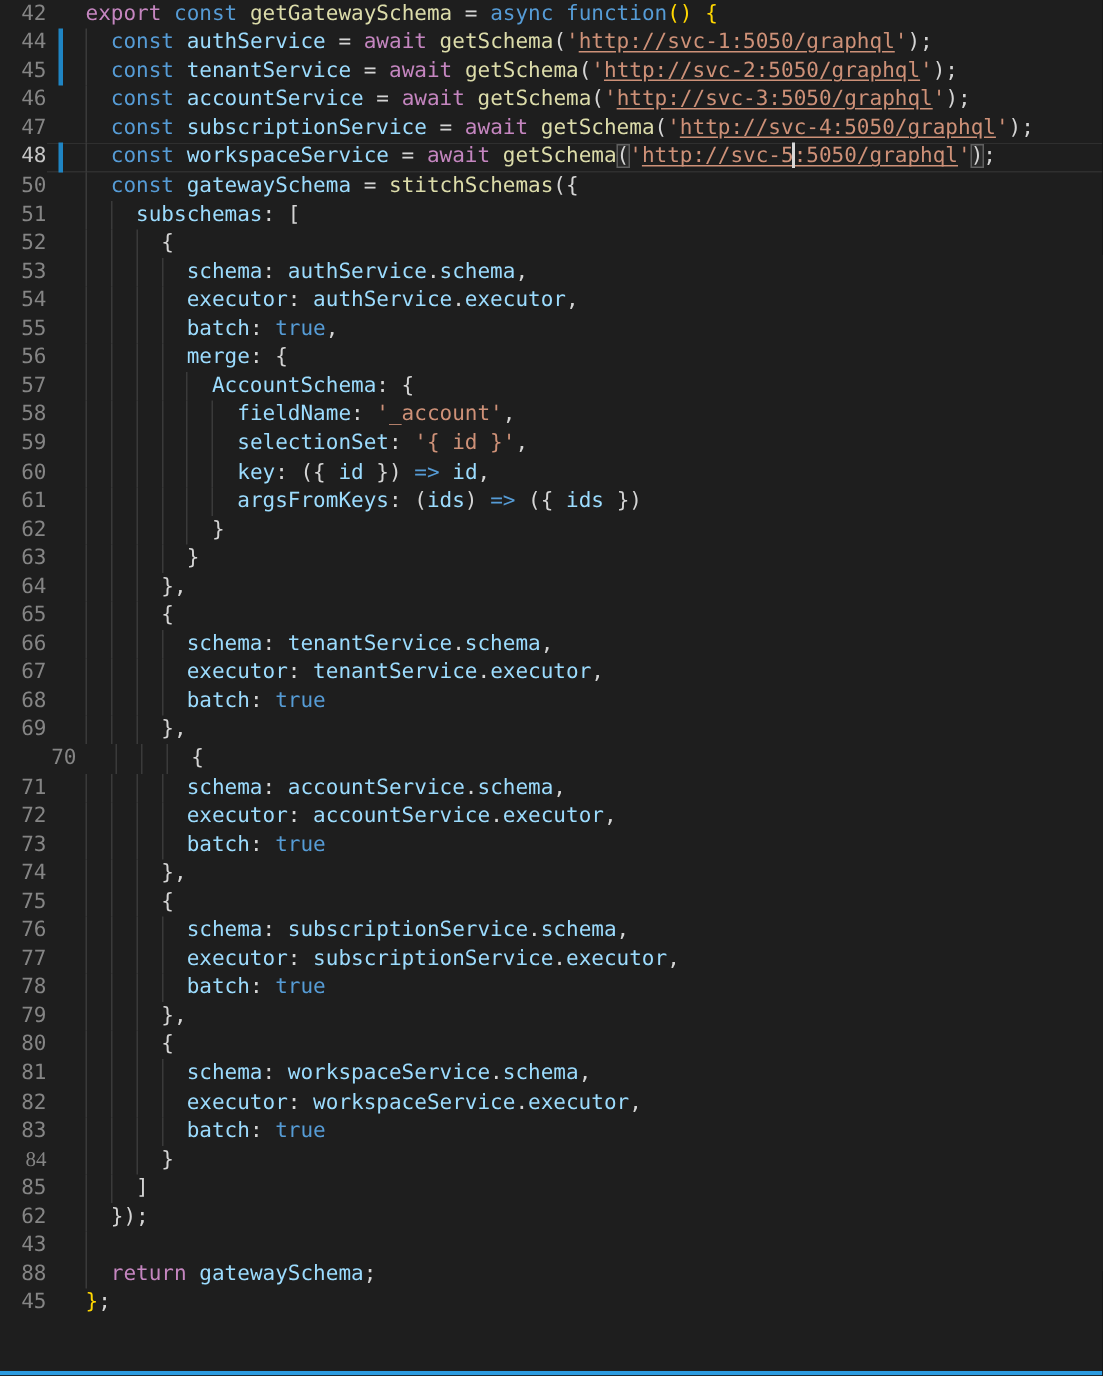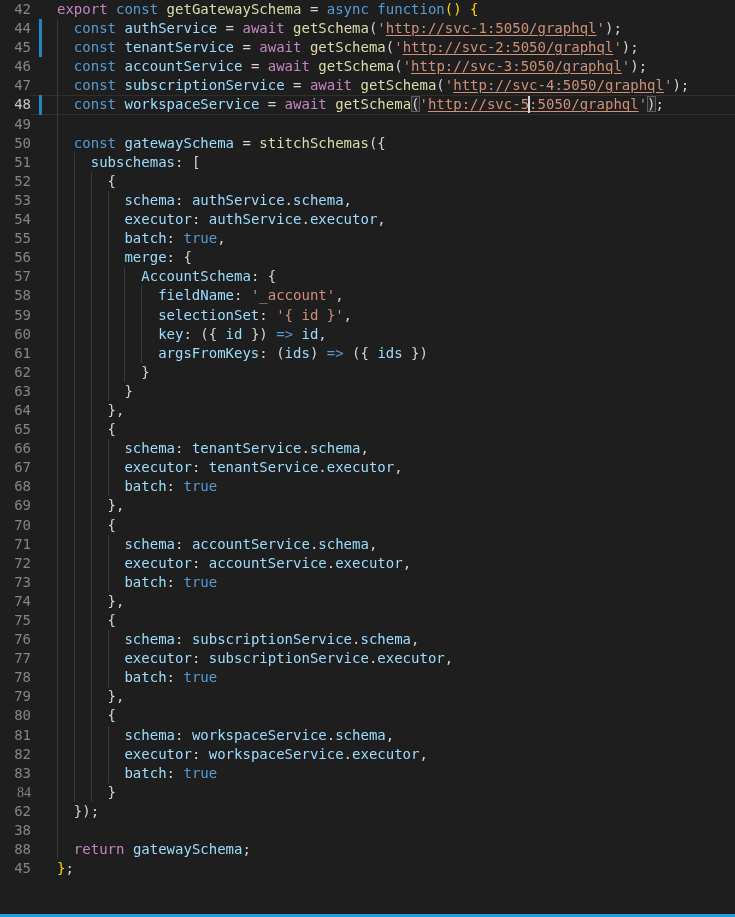--- a/index.html
+++ b/index.html
@@ -29,55 +29,55 @@
 <body>
 
 <div class="editor" style="background: rgb(30, 30, 30);">
   <div id="lines">
       <div class="row"><span class="ln" style="color: rgb(133, 133, 133);">42</span><span class="body"><span class="code"><span class="tok kw" style="color: rgb(197, 134, 192);">export</span><span class="tok pl" style="color: rgb(212, 212, 212);"> </span><span class="tok kw2" style="color: rgb(86, 156, 214);">const</span><span class="tok pl" style="color: rgb(212, 212, 212);"> </span><span class="tok fn" style="color: rgb(220, 220, 170);">getGatewaySchema</span><span class="tok pl" style="color: rgb(212, 212, 212);"> = </span><span class="tok kw2" style="color: rgb(86, 156, 214);">async</span><span class="tok pl" style="color: rgb(212, 212, 212);"> </span><span class="tok kw2" style="color: rgb(86, 156, 214);">function</span><span class="tok b1" style="color: rgb(255, 215, 0);">()</span><span class="tok pl" style="color: rgb(212, 212, 212);"> </span><span class="tok b1" style="color: rgb(255, 215, 0);">{</span></span></span></div>
       <div class="row"><span class="ln" style="color: rgb(133, 133, 133);">44</span><span class="body"><span class="git" style="background: rgb(31, 133, 196);"></span><i class="guide" style="left: calc(0ch + 26px);"></i><span class="code"><span class="tok pl" style="color: rgb(212, 212, 212);">  </span><span class="tok kw2" style="color: rgb(86, 156, 214);">const</span><span class="tok pl" style="color: rgb(212, 212, 212);"> </span><span class="tok id" style="color: rgb(156, 220, 254);">authService</span><span class="tok pl" style="color: rgb(212, 212, 212);"> = </span><span class="tok kw" style="color: rgb(197, 134, 192);">await</span><span class="tok pl" style="color: rgb(212, 212, 212);"> </span><span class="tok fn" style="color: rgb(220, 220, 170);">getSchema</span><span class="tok pl" style="color: rgb(212, 212, 212);">(</span><span class="tok str" style="color: rgb(206, 145, 120);">'</span><span class="tok url" style="color: rgb(206, 145, 120);">http://svc-1:5050/graphql</span><span class="tok str" style="color: rgb(206, 145, 120);">'</span><span class="tok pl" style="color: rgb(212, 212, 212);">);</span></span></span></div>
       <div class="row"><span class="ln" style="color: rgb(133, 133, 133);">45</span><span class="body"><span class="git" style="background: rgb(31, 133, 196);"></span><i class="guide" style="left: calc(0ch + 26px);"></i><span class="code"><span class="tok pl" style="color: rgb(212, 212, 212);">  </span><span class="tok kw2" style="color: rgb(86, 156, 214);">const</span><span class="tok pl" style="color: rgb(212, 212, 212);"> </span><span class="tok id" style="color: rgb(156, 220, 254);">tenantService</span><span class="tok pl" style="color: rgb(212, 212, 212);"> = </span><span class="tok kw" style="color: rgb(197, 134, 192);">await</span><span class="tok pl" style="color: rgb(212, 212, 212);"> </span><span class="tok fn" style="color: rgb(220, 220, 170);">getSchema</span><span class="tok pl" style="color: rgb(212, 212, 212);">(</span><span class="tok str" style="color: rgb(206, 145, 120);">'</span><span class="tok url" style="color: rgb(206, 145, 120);">http://svc-2:5050/graphql</span><span class="tok str" style="color: rgb(206, 145, 120);">'</span><span class="tok pl" style="color: rgb(212, 212, 212);">);</span></span></span></div>
       <div class="row"><span class="ln" style="color: rgb(133, 133, 133);">46</span><span class="body"><i class="guide" style="left: calc(0ch + 26px);"></i><span class="code"><span class="tok pl" style="color: rgb(212, 212, 212);">  </span><span class="tok kw2" style="color: rgb(86, 156, 214);">const</span><span class="tok pl" style="color: rgb(212, 212, 212);"> </span><span class="tok id" style="color: rgb(156, 220, 254);">accountService</span><span class="tok pl" style="color: rgb(212, 212, 212);"> = </span><span class="tok kw" style="color: rgb(197, 134, 192);">await</span><span class="tok pl" style="color: rgb(212, 212, 212);"> </span><span class="tok fn" style="color: rgb(220, 220, 170);">getSchema</span><span class="tok pl" style="color: rgb(212, 212, 212);">(</span><span class="tok str" style="color: rgb(206, 145, 120);">'</span><span class="tok url" style="color: rgb(206, 145, 120);">http://svc-3:5050/graphql</span><span class="tok str" style="color: rgb(206, 145, 120);">'</span><span class="tok pl" style="color: rgb(212, 212, 212);">);</span></span></span></div>
       <div class="row"><span class="ln" style="color: rgb(133, 133, 133);">47</span><span class="body"><i class="guide" style="left: calc(0ch + 26px);"></i><span class="code"><span class="tok pl" style="color: rgb(212, 212, 212);">  </span><span class="tok kw2" style="color: rgb(86, 156, 214);">const</span><span class="tok pl" style="color: rgb(212, 212, 212);"> </span><span class="tok id" style="color: rgb(156, 220, 254);">subscriptionService</span><span class="tok pl" style="color: rgb(212, 212, 212);"> = </span><span class="tok kw" style="color: rgb(197, 134, 192);">await</span><span class="tok pl" style="color: rgb(212, 212, 212);"> </span><span class="tok fn" style="color: rgb(220, 220, 170);">getSchema</span><span class="tok pl" style="color: rgb(212, 212, 212);">(</span><span class="tok str" style="color: rgb(206, 145, 120);">'</span><span class="tok url" style="color: rgb(206, 145, 120);">http://svc-4:5050/graphql</span><span class="tok str" style="color: rgb(206, 145, 120);">'</span><span class="tok pl" style="color: rgb(212, 212, 212);">);</span></span></span></div>
       <div class="row current"><span class="ln" style="color: rgb(198, 198, 198);">48</span><span class="body"><span class="git" style="background: rgb(31, 133, 196);"></span><i class="guide" style="left: calc(0ch + 26px);"></i><span class="code"><span class="tok pl" style="color: rgb(212, 212, 212);">  </span><span class="tok kw2" style="color: rgb(86, 156, 214);">const</span><span class="tok pl" style="color: rgb(212, 212, 212);"> </span><span class="tok id" style="color: rgb(156, 220, 254);">workspaceService</span><span class="tok pl" style="color: rgb(212, 212, 212);"> = </span><span class="tok kw" style="color: rgb(197, 134, 192);">await</span><span class="tok pl" style="color: rgb(212, 212, 212);"> </span><span class="tok fn" style="color: rgb(220, 220, 170);">getSchema</span><span class="tok pl bm" style="color: rgb(212, 212, 212);">(</span><span class="tok str" style="color: rgb(206, 145, 120);">'</span><span class="tok url" style="color: rgb(206, 145, 120);">http://svc-5</span><span class="cursor" style="background: rgb(215, 215, 215);"></span><span class="tok url" style="color: rgb(206, 145, 120);">:5050/graphql</span><span class="tok str" style="color: rgb(206, 145, 120);">'</span><span class="tok pl bm" style="color: rgb(212, 212, 212);">)</span><span class="tok pl" style="color: rgb(212, 212, 212);">;</span></span></span></div>
-      <div class="row"><span class="ln" style="color: rgb(133, 133, 133);">49</span><span class="body"><i class="guide" style="left: calc(0ch + 26px);"></i><span class="code"></span></span></div>
       <div class="row"><span class="ln" style="color: rgb(133, 133, 133);">50</span><span class="body"><i class="guide" style="left: calc(0ch + 26px);"></i><span class="code"><span class="tok pl" style="color: rgb(212, 212, 212);">  </span><span class="tok kw2" style="color: rgb(86, 156, 214);">const</span><span class="tok pl" style="color: rgb(212, 212, 212);"> </span><span class="tok id" style="color: rgb(156, 220, 254);">gatewaySchema</span><span class="tok pl" style="color: rgb(212, 212, 212);"> = </span><span class="tok fn" style="color: rgb(220, 220, 170);">stitchSchemas</span><span class="tok pl" style="color: rgb(212, 212, 212);">({</span></span></span></div>
       <div class="row"><span class="ln" style="color: rgb(133, 133, 133);">51</span><span class="body"><i class="guide" style="left: calc(0ch + 26px);"></i><i class="guide" style="left: calc(2ch + 26px);"></i><span class="code"><span class="tok pl" style="color: rgb(212, 212, 212);">    </span><span class="tok id" style="color: rgb(156, 220, 254);">subschemas</span><span class="tok pl" style="color: rgb(212, 212, 212);">: </span><span class="tok pl" style="color: rgb(212, 212, 212);">[</span></span></span></div>
       <div class="row"><span class="ln" style="color: rgb(133, 133, 133);">52</span><span class="body"><i class="guide" style="left: calc(0ch + 26px);"></i><i class="guide" style="left: calc(2ch + 26px);"></i><i class="guide" style="left: calc(4ch + 26px);"></i><span class="code"><span class="tok pl" style="color: rgb(212, 212, 212);">      {</span></span></span></div>
       <div class="row"><span class="ln" style="color: rgb(133, 133, 133);">53</span><span class="body"><i class="guide" style="left: calc(0ch + 26px);"></i><i class="guide" style="left: calc(2ch + 26px);"></i><i class="guide" style="left: calc(4ch + 26px);"></i><i class="guide" style="left: calc(6ch + 26px);"></i><span class="code"><span class="tok pl" style="color: rgb(212, 212, 212);">        </span><span class="tok id" style="color: rgb(156, 220, 254);">schema</span><span class="tok pl" style="color: rgb(212, 212, 212);">: </span><span class="tok id" style="color: rgb(156, 220, 254);">authService</span><span class="tok pl" style="color: rgb(212, 212, 212);">.</span><span class="tok id" style="color: rgb(156, 220, 254);">schema</span><span class="tok pl" style="color: rgb(212, 212, 212);">,</span></span></span></div>
       <div class="row"><span class="ln" style="color: rgb(133, 133, 133);">54</span><span class="body"><i class="guide" style="left: calc(0ch + 26px);"></i><i class="guide" style="left: calc(2ch + 26px);"></i><i class="guide" style="left: calc(4ch + 26px);"></i><i class="guide" style="left: calc(6ch + 26px);"></i><span class="code"><span class="tok pl" style="color: rgb(212, 212, 212);">        </span><span class="tok id" style="color: rgb(156, 220, 254);">executor</span><span class="tok pl" style="color: rgb(212, 212, 212);">: </span><span class="tok id" style="color: rgb(156, 220, 254);">authService</span><span class="tok pl" style="color: rgb(212, 212, 212);">.</span><span class="tok id" style="color: rgb(156, 220, 254);">executor</span><span class="tok pl" style="color: rgb(212, 212, 212);">,</span></span></span></div>
       <div class="row"><span class="ln" style="color: rgb(133, 133, 133);">55</span><span class="body"><i class="guide" style="left: calc(0ch + 26px);"></i><i class="guide" style="left: calc(2ch + 26px);"></i><i class="guide" style="left: calc(4ch + 26px);"></i><i class="guide" style="left: calc(6ch + 26px);"></i><span class="code"><span class="tok pl" style="color: rgb(212, 212, 212);">        </span><span class="tok id" style="color: rgb(156, 220, 254);">batch</span><span class="tok pl" style="color: rgb(212, 212, 212);">: </span><span class="tok kw2" style="color: rgb(86, 156, 214);">true</span><span class="tok pl" style="color: rgb(212, 212, 212);">,</span></span></span></div>
       <div class="row"><span class="ln" style="color: rgb(133, 133, 133);">56</span><span class="body"><i class="guide" style="left: calc(0ch + 26px);"></i><i class="guide" style="left: calc(2ch + 26px);"></i><i class="guide" style="left: calc(4ch + 26px);"></i><i class="guide" style="left: calc(6ch + 26px);"></i><span class="code"><span class="tok pl" style="color: rgb(212, 212, 212);">        </span><span class="tok id" style="color: rgb(156, 220, 254);">merge</span><span class="tok pl" style="color: rgb(212, 212, 212);">: </span><span class="tok pl" style="color: rgb(212, 212, 212);">{</span></span></span></div>
       <div class="row"><span class="ln" style="color: rgb(133, 133, 133);">57</span><span class="body"><i class="guide" style="left: calc(0ch + 26px);"></i><i class="guide" style="left: calc(2ch + 26px);"></i><i class="guide" style="left: calc(4ch + 26px);"></i><i class="guide" style="left: calc(6ch + 26px);"></i><i class="guide" style="left: calc(8ch + 26px);"></i><span class="code"><span class="tok pl" style="color: rgb(212, 212, 212);">          </span><span class="tok id" style="color: rgb(156, 220, 254);">AccountSchema</span><span class="tok pl" style="color: rgb(212, 212, 212);">: </span><span class="tok pl" style="color: rgb(212, 212, 212);">{</span></span></span></div>
       <div class="row"><span class="ln" style="color: rgb(133, 133, 133);">58</span><span class="body"><i class="guide" style="left: calc(0ch + 26px);"></i><i class="guide" style="left: calc(2ch + 26px);"></i><i class="guide" style="left: calc(4ch + 26px);"></i><i class="guide" style="left: calc(6ch + 26px);"></i><i class="guide" style="left: calc(8ch + 26px);"></i><i class="guide" style="left: calc(10ch + 26px);"></i><span class="code"><span class="tok pl" style="color: rgb(212, 212, 212);">            </span><span class="tok id" style="color: rgb(156, 220, 254);">fieldName</span><span class="tok pl" style="color: rgb(212, 212, 212);">: </span><span class="tok str" style="color: rgb(206, 145, 120);">'_account'</span><span class="tok pl" style="color: rgb(212, 212, 212);">,</span></span></span></div>
       <div class="row"><span class="ln" style="color: rgb(133, 133, 133);">59</span><span class="body"><i class="guide" style="left: calc(0ch + 26px);"></i><i class="guide" style="left: calc(2ch + 26px);"></i><i class="guide" style="left: calc(4ch + 26px);"></i><i class="guide" style="left: calc(6ch + 26px);"></i><i class="guide" style="left: calc(8ch + 26px);"></i><i class="guide" style="left: calc(10ch + 26px);"></i><span class="code"><span class="tok pl" style="color: rgb(212, 212, 212);">            </span><span class="tok id" style="color: rgb(156, 220, 254);">selectionSet</span><span class="tok pl" style="color: rgb(212, 212, 212);">: </span><span class="tok str" style="color: rgb(206, 145, 120);">'{ id }'</span><span class="tok pl" style="color: rgb(212, 212, 212);">,</span></span></span></div>
       <div class="row"><span class="ln" style="color: rgb(133, 133, 133);">60</span><span class="body"><i class="guide" style="left: calc(0ch + 26px);"></i><i class="guide" style="left: calc(2ch + 26px);"></i><i class="guide" style="left: calc(4ch + 26px);"></i><i class="guide" style="left: calc(6ch + 26px);"></i><i class="guide" style="left: calc(8ch + 26px);"></i><i class="guide" style="left: calc(10ch + 26px);"></i><span class="code"><span class="tok pl" style="color: rgb(212, 212, 212);">            </span><span class="tok id" style="color: rgb(156, 220, 254);">key</span><span class="tok pl" style="color: rgb(212, 212, 212);">: </span><span class="tok pl" style="color: rgb(212, 212, 212);">({ </span><span class="tok id" style="color: rgb(156, 220, 254);">id</span><span class="tok pl" style="color: rgb(212, 212, 212);"> })</span><span class="tok pl" style="color: rgb(212, 212, 212);"> </span><span class="tok kw2" style="color: rgb(86, 156, 214);">=&gt;</span><span class="tok pl" style="color: rgb(212, 212, 212);"> </span><span class="tok id" style="color: rgb(156, 220, 254);">id</span><span class="tok pl" style="color: rgb(212, 212, 212);">,</span></span></span></div>
       <div class="row"><span class="ln" style="color: rgb(133, 133, 133);">61</span><span class="body"><i class="guide" style="left: calc(0ch + 26px);"></i><i class="guide" style="left: calc(2ch + 26px);"></i><i class="guide" style="left: calc(4ch + 26px);"></i><i class="guide" style="left: calc(6ch + 26px);"></i><i class="guide" style="left: calc(8ch + 26px);"></i><i class="guide" style="left: calc(10ch + 26px);"></i><span class="code"><span class="tok pl" style="color: rgb(212, 212, 212);">            </span><span class="tok id" style="color: rgb(156, 220, 254);">argsFromKeys</span><span class="tok pl" style="color: rgb(212, 212, 212);">: </span><span class="tok pl" style="color: rgb(212, 212, 212);">(</span><span class="tok id" style="color: rgb(156, 220, 254);">ids</span><span class="tok pl" style="color: rgb(212, 212, 212);">)</span><span class="tok pl" style="color: rgb(212, 212, 212);"> </span><span class="tok kw2" style="color: rgb(86, 156, 214);">=&gt;</span><span class="tok pl" style="color: rgb(212, 212, 212);"> </span><span class="tok pl" style="color: rgb(212, 212, 212);">({ </span><span class="tok id" style="color: rgb(156, 220, 254);">ids</span><span class="tok pl" style="color: rgb(212, 212, 212);"> })</span></span></span></div>
       <div class="row"><span class="ln" style="color: rgb(133, 133, 133);">62</span><span class="body"><i class="guide" style="left: calc(0ch + 26px);"></i><i class="guide" style="left: calc(2ch + 26px);"></i><i class="guide" style="left: calc(4ch + 26px);"></i><i class="guide" style="left: calc(6ch + 26px);"></i><i class="guide" style="left: calc(8ch + 26px);"></i><span class="code"><span class="tok pl" style="color: rgb(212, 212, 212);">          }</span></span></span></div>
       <div class="row"><span class="ln" style="color: rgb(133, 133, 133);">63</span><span class="body"><i class="guide" style="left: calc(0ch + 26px);"></i><i class="guide" style="left: calc(2ch + 26px);"></i><i class="guide" style="left: calc(4ch + 26px);"></i><i class="guide" style="left: calc(6ch + 26px);"></i><span class="code"><span class="tok pl" style="color: rgb(212, 212, 212);">        }</span></span></span></div>
       <div class="row"><span class="ln" style="color: rgb(133, 133, 133);">64</span><span class="body"><i class="guide" style="left: calc(0ch + 26px);"></i><i class="guide" style="left: calc(2ch + 26px);"></i><i class="guide" style="left: calc(4ch + 26px);"></i><span class="code"><span class="tok pl" style="color: rgb(212, 212, 212);">      },</span></span></span></div>
       <div class="row"><span class="ln" style="color: rgb(133, 133, 133);">65</span><span class="body"><i class="guide" style="left: calc(0ch + 26px);"></i><i class="guide" style="left: calc(2ch + 26px);"></i><i class="guide" style="left: calc(4ch + 26px);"></i><span class="code"><span class="tok pl" style="color: rgb(212, 212, 212);">      {</span></span></span></div>
       <div class="row"><span class="ln" style="color: rgb(133, 133, 133);">66</span><span class="body"><i class="guide" style="left: calc(0ch + 26px);"></i><i class="guide" style="left: calc(2ch + 26px);"></i><i class="guide" style="left: calc(4ch + 26px);"></i><i class="guide" style="left: calc(6ch + 26px);"></i><span class="code"><span class="tok pl" style="color: rgb(212, 212, 212);">        </span><span class="tok id" style="color: rgb(156, 220, 254);">schema</span><span class="tok pl" style="color: rgb(212, 212, 212);">: </span><span class="tok id" style="color: rgb(156, 220, 254);">tenantService</span><span class="tok pl" style="color: rgb(212, 212, 212);">.</span><span class="tok id" style="color: rgb(156, 220, 254);">schema</span><span class="tok pl" style="color: rgb(212, 212, 212);">,</span></span></span></div>
       <div class="row"><span class="ln" style="color: rgb(133, 133, 133);">67</span><span class="body"><i class="guide" style="left: calc(0ch + 26px);"></i><i class="guide" style="left: calc(2ch + 26px);"></i><i class="guide" style="left: calc(4ch + 26px);"></i><i class="guide" style="left: calc(6ch + 26px);"></i><span class="code"><span class="tok pl" style="color: rgb(212, 212, 212);">        </span><span class="tok id" style="color: rgb(156, 220, 254);">executor</span><span class="tok pl" style="color: rgb(212, 212, 212);">: </span><span class="tok id" style="color: rgb(156, 220, 254);">tenantService</span><span class="tok pl" style="color: rgb(212, 212, 212);">.</span><span class="tok id" style="color: rgb(156, 220, 254);">executor</span><span class="tok pl" style="color: rgb(212, 212, 212);">,</span></span></span></div>
       <div class="row"><span class="ln" style="color: rgb(133, 133, 133);">68</span><span class="body"><i class="guide" style="left: calc(0ch + 26px);"></i><i class="guide" style="left: calc(2ch + 26px);"></i><i class="guide" style="left: calc(4ch + 26px);"></i><i class="guide" style="left: calc(6ch + 26px);"></i><span class="code"><span class="tok pl" style="color: rgb(212, 212, 212);">        </span><span class="tok id" style="color: rgb(156, 220, 254);">batch</span><span class="tok pl" style="color: rgb(212, 212, 212);">: </span><span class="tok kw2" style="color: rgb(86, 156, 214);">true</span></span></span></div>
       <div class="row"><span class="ln" style="color: rgb(133, 133, 133);">69</span><span class="body"><i class="guide" style="left: calc(0ch + 26px);"></i><i class="guide" style="left: calc(2ch + 26px);"></i><i class="guide" style="left: calc(4ch + 26px);"></i><span class="code"><span class="tok pl" style="color: rgb(212, 212, 212);">      },</span></span></span></div>
-      <div class="row"><span class="ln" style="color: rgb(133, 133, 133);">70</span><span class="body"><i class="guide" style="left: calc(0ch + 26px);"></i><i class="guide" style="left: calc(2ch + 26px);"></i><i class="guide" style="left: calc(4ch + 26px);"></i><span class="code"><span class="tok pl" style="color: rgb(212, 212, 212);">      {</span></span></span></div>
+      <div class="row"><span class="ln" style="color: rgb(133, 133, 133); padding-left: 20px;">70</span><span class="body"><i class="guide" style="left: calc(0ch + 26px);"></i><i class="guide" style="left: calc(2ch + 26px);"></i><i class="guide" style="left: calc(4ch + 26px);"></i><span class="code"><span class="tok pl" style="color: rgb(212, 212, 212);">      {</span></span></span></div>
       <div class="row"><span class="ln" style="color: rgb(133, 133, 133);">71</span><span class="body"><i class="guide" style="left: calc(0ch + 26px);"></i><i class="guide" style="left: calc(2ch + 26px);"></i><i class="guide" style="left: calc(4ch + 26px);"></i><i class="guide" style="left: calc(6ch + 26px);"></i><span class="code"><span class="tok pl" style="color: rgb(212, 212, 212);">        </span><span class="tok id" style="color: rgb(156, 220, 254);">schema</span><span class="tok pl" style="color: rgb(212, 212, 212);">: </span><span class="tok id" style="color: rgb(156, 220, 254);">accountService</span><span class="tok pl" style="color: rgb(212, 212, 212);">.</span><span class="tok id" style="color: rgb(156, 220, 254);">schema</span><span class="tok pl" style="color: rgb(212, 212, 212);">,</span></span></span></div>
       <div class="row"><span class="ln" style="color: rgb(133, 133, 133);">72</span><span class="body"><i class="guide" style="left: calc(0ch + 26px);"></i><i class="guide" style="left: calc(2ch + 26px);"></i><i class="guide" style="left: calc(4ch + 26px);"></i><i class="guide" style="left: calc(6ch + 26px);"></i><span class="code"><span class="tok pl" style="color: rgb(212, 212, 212);">        </span><span class="tok id" style="color: rgb(156, 220, 254);">executor</span><span class="tok pl" style="color: rgb(212, 212, 212);">: </span><span class="tok id" style="color: rgb(156, 220, 254);">accountService</span><span class="tok pl" style="color: rgb(212, 212, 212);">.</span><span class="tok id" style="color: rgb(156, 220, 254);">executor</span><span class="tok pl" style="color: rgb(212, 212, 212);">,</span></span></span></div>
       <div class="row"><span class="ln" style="color: rgb(133, 133, 133);">73</span><span class="body"><i class="guide" style="left: calc(0ch + 26px);"></i><i class="guide" style="left: calc(2ch + 26px);"></i><i class="guide" style="left: calc(4ch + 26px);"></i><i class="guide" style="left: calc(6ch + 26px);"></i><span class="code"><span class="tok pl" style="color: rgb(212, 212, 212);">        </span><span class="tok id" style="color: rgb(156, 220, 254);">batch</span><span class="tok pl" style="color: rgb(212, 212, 212);">: </span><span class="tok kw2" style="color: rgb(86, 156, 214);">true</span></span></span></div>
       <div class="row"><span class="ln" style="color: rgb(133, 133, 133);">74</span><span class="body"><i class="guide" style="left: calc(0ch + 26px);"></i><i class="guide" style="left: calc(2ch + 26px);"></i><i class="guide" style="left: calc(4ch + 26px);"></i><span class="code"><span class="tok pl" style="color: rgb(212, 212, 212);">      },</span></span></span></div>
       <div class="row"><span class="ln" style="color: rgb(133, 133, 133);">75</span><span class="body"><i class="guide" style="left: calc(0ch + 26px);"></i><i class="guide" style="left: calc(2ch + 26px);"></i><i class="guide" style="left: calc(4ch + 26px);"></i><span class="code"><span class="tok pl" style="color: rgb(212, 212, 212);">      {</span></span></span></div>
       <div class="row"><span class="ln" style="color: rgb(133, 133, 133);">76</span><span class="body"><i class="guide" style="left: calc(0ch + 26px);"></i><i class="guide" style="left: calc(2ch + 26px);"></i><i class="guide" style="left: calc(4ch + 26px);"></i><i class="guide" style="left: calc(6ch + 26px);"></i><span class="code"><span class="tok pl" style="color: rgb(212, 212, 212);">        </span><span class="tok id" style="color: rgb(156, 220, 254);">schema</span><span class="tok pl" style="color: rgb(212, 212, 212);">: </span><span class="tok id" style="color: rgb(156, 220, 254);">subscriptionService</span><span class="tok pl" style="color: rgb(212, 212, 212);">.</span><span class="tok id" style="color: rgb(156, 220, 254);">schema</span><span class="tok pl" style="color: rgb(212, 212, 212);">,</span></span></span></div>
       <div class="row"><span class="ln" style="color: rgb(133, 133, 133);">77</span><span class="body"><i class="guide" style="left: calc(0ch + 26px);"></i><i class="guide" style="left: calc(2ch + 26px);"></i><i class="guide" style="left: calc(4ch + 26px);"></i><i class="guide" style="left: calc(6ch + 26px);"></i><span class="code"><span class="tok pl" style="color: rgb(212, 212, 212);">        </span><span class="tok id" style="color: rgb(156, 220, 254);">executor</span><span class="tok pl" style="color: rgb(212, 212, 212);">: </span><span class="tok id" style="color: rgb(156, 220, 254);">subscriptionService</span><span class="tok pl" style="color: rgb(212, 212, 212);">.</span><span class="tok id" style="color: rgb(156, 220, 254);">executor</span><span class="tok pl" style="color: rgb(212, 212, 212);">,</span></span></span></div>
       <div class="row"><span class="ln" style="color: rgb(133, 133, 133);">78</span><span class="body"><i class="guide" style="left: calc(0ch + 26px);"></i><i class="guide" style="left: calc(2ch + 26px);"></i><i class="guide" style="left: calc(4ch + 26px);"></i><i class="guide" style="left: calc(6ch + 26px);"></i><span class="code"><span class="tok pl" style="color: rgb(212, 212, 212);">        </span><span class="tok id" style="color: rgb(156, 220, 254);">batch</span><span class="tok pl" style="color: rgb(212, 212, 212);">: </span><span class="tok kw2" style="color: rgb(86, 156, 214);">true</span></span></span></div>
       <div class="row"><span class="ln" style="color: rgb(133, 133, 133);">79</span><span class="body"><i class="guide" style="left: calc(0ch + 26px);"></i><i class="guide" style="left: calc(2ch + 26px);"></i><i class="guide" style="left: calc(4ch + 26px);"></i><span class="code"><span class="tok pl" style="color: rgb(212, 212, 212);">      },</span></span></span></div>
       <div class="row"><span class="ln" style="color: rgb(133, 133, 133);">80</span><span class="body"><i class="guide" style="left: calc(0ch + 26px);"></i><i class="guide" style="left: calc(2ch + 26px);"></i><i class="guide" style="left: calc(4ch + 26px);"></i><span class="code"><span class="tok pl" style="color: rgb(212, 212, 212);">      {</span></span></span></div>
       <div class="row"><span class="ln" style="color: rgb(133, 133, 133);">81</span><span class="body"><i class="guide" style="left: calc(0ch + 26px);"></i><i class="guide" style="left: calc(2ch + 26px);"></i><i class="guide" style="left: calc(4ch + 26px);"></i><i class="guide" style="left: calc(6ch + 26px);"></i><span class="code"><span class="tok pl" style="color: rgb(212, 212, 212);">        </span><span class="tok id" style="color: rgb(156, 220, 254);">schema</span><span class="tok pl" style="color: rgb(212, 212, 212);">: </span><span class="tok id" style="color: rgb(156, 220, 254);">workspaceService</span><span class="tok pl" style="color: rgb(212, 212, 212);">.</span><span class="tok id" style="color: rgb(156, 220, 254);">schema</span><span class="tok pl" style="color: rgb(212, 212, 212);">,</span></span></span></div>
       <div class="row"><span class="ln" style="color: rgb(133, 133, 133);">82</span><span class="body"><i class="guide" style="left: calc(0ch + 26px);"></i><i class="guide" style="left: calc(2ch + 26px);"></i><i class="guide" style="left: calc(4ch + 26px);"></i><i class="guide" style="left: calc(6ch + 26px);"></i><span class="code"><span class="tok pl" style="color: rgb(212, 212, 212);">        </span><span class="tok id" style="color: rgb(156, 220, 254);">executor</span><span class="tok pl" style="color: rgb(212, 212, 212);">: </span><span class="tok id" style="color: rgb(156, 220, 254);">workspaceService</span><span class="tok pl" style="color: rgb(212, 212, 212);">.</span><span class="tok id" style="color: rgb(156, 220, 254);">executor</span><span class="tok pl" style="color: rgb(212, 212, 212);">,</span></span></span></div>
       <div class="row"><span class="ln" style="color: rgb(133, 133, 133);">83</span><span class="body"><i class="guide" style="left: calc(0ch + 26px);"></i><i class="guide" style="left: calc(2ch + 26px);"></i><i class="guide" style="left: calc(4ch + 26px);"></i><i class="guide" style="left: calc(6ch + 26px);"></i><span class="code"><span class="tok pl" style="color: rgb(212, 212, 212);">        </span><span class="tok id" style="color: rgb(156, 220, 254);">batch</span><span class="tok pl" style="color: rgb(212, 212, 212);">: </span><span class="tok kw2" style="color: rgb(86, 156, 214);">true</span></span></span></div>
       <div class="row"><span class="ln" style="color: rgb(133, 133, 133); font-family: Liberation Serif, serif;">84</span><span class="body"><i class="guide" style="left: calc(0ch + 26px);"></i><i class="guide" style="left: calc(2ch + 26px);"></i><i class="guide" style="left: calc(4ch + 26px);"></i><span class="code"><span class="tok pl" style="color: rgb(212, 212, 212);">      }</span></span></span></div>
+      <div class="row"><span class="ln" style="color: rgb(133, 133, 133);">85</span><span class="body"><i class="guide" style="left: calc(0ch + 26px);"></i><i class="guide" style="left: calc(2ch + 26px);"></i><span class="code"><span class="tok pl" style="color: rgb(212, 212, 212);">    ]</span></span></span></div>
       <div class="row"><span class="ln" style="color: rgb(133, 133, 133);">62</span><span class="body"><i class="guide" style="left: calc(0ch + 26px);"></i><span class="code"><span class="tok pl" style="color: rgb(212, 212, 212);">  });</span></span></span></div>
-      <div class="row"><span class="ln" style="color: rgb(133, 133, 133);">38</span><span class="body"><i class="guide" style="left: calc(0ch + 26px);"></i><span class="code"></span></span></div>
+      <div class="row"><span class="ln" style="color: rgb(133, 133, 133);">43</span><span class="body"><i class="guide" style="left: calc(0ch + 26px);"></i><span class="code"></span></span></div>
       <div class="row"><span class="ln" style="color: rgb(133, 133, 133);">88</span><span class="body"><i class="guide" style="left: calc(0ch + 26px);"></i><span class="code"><span class="tok pl" style="color: rgb(212, 212, 212);">  </span><span class="tok kw" style="color: rgb(197, 134, 192);">return</span><span class="tok pl" style="color: rgb(212, 212, 212);"> </span><span class="tok id" style="color: rgb(156, 220, 254);">gatewaySchema</span><span class="tok pl" style="color: rgb(212, 212, 212);">;</span></span></span></div>
       <div class="row"><span class="ln" style="color: rgb(133, 133, 133);">45</span><span class="body"><span class="code"><span class="tok b1" style="color: rgb(255, 215, 0);">}</span><span class="tok pl" style="color: rgb(212, 212, 212);">;</span></span></span></div>
     </div>
   <div class="bottom-bar" style="background: rgb(43, 155, 224);"></div>
 </div>
 
 </body></html>

